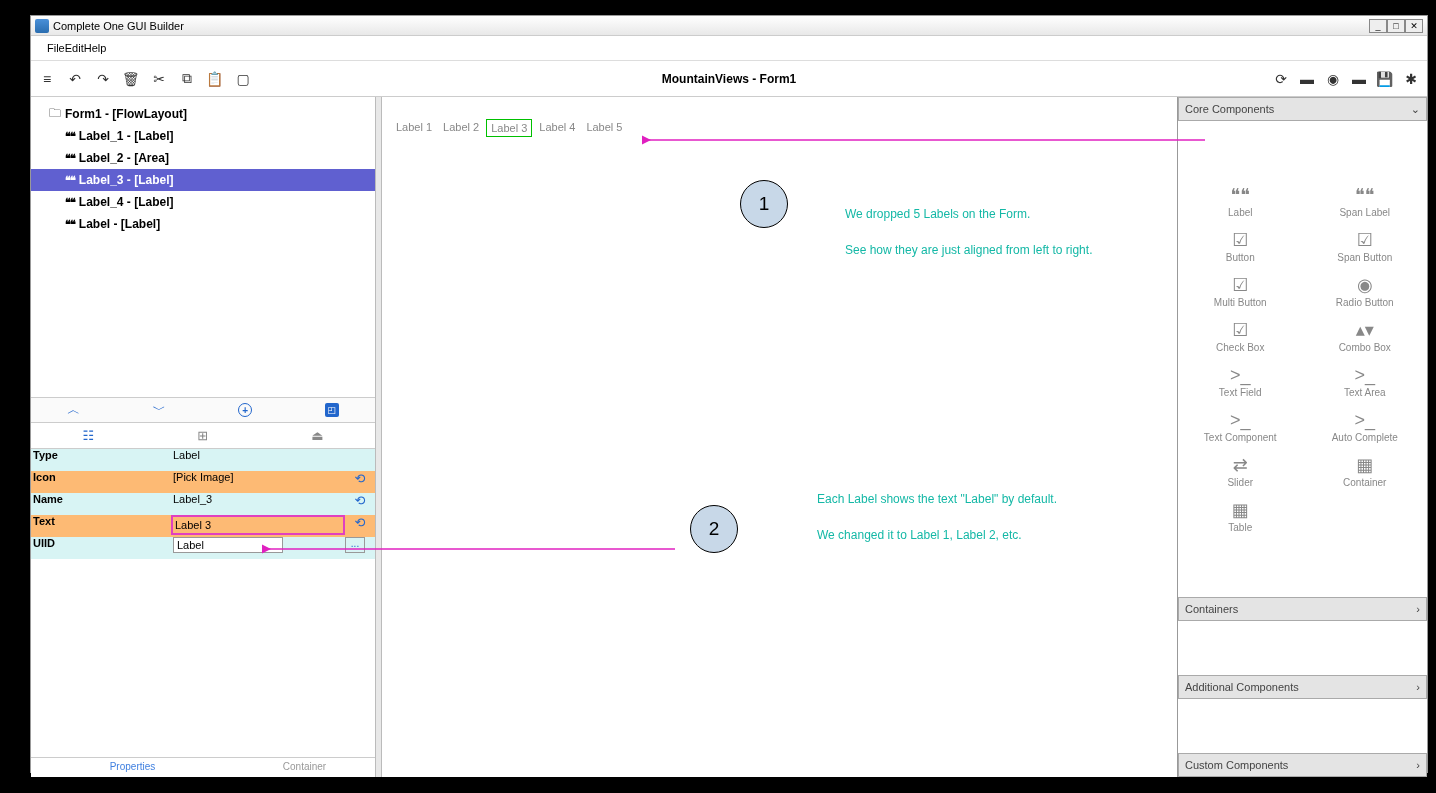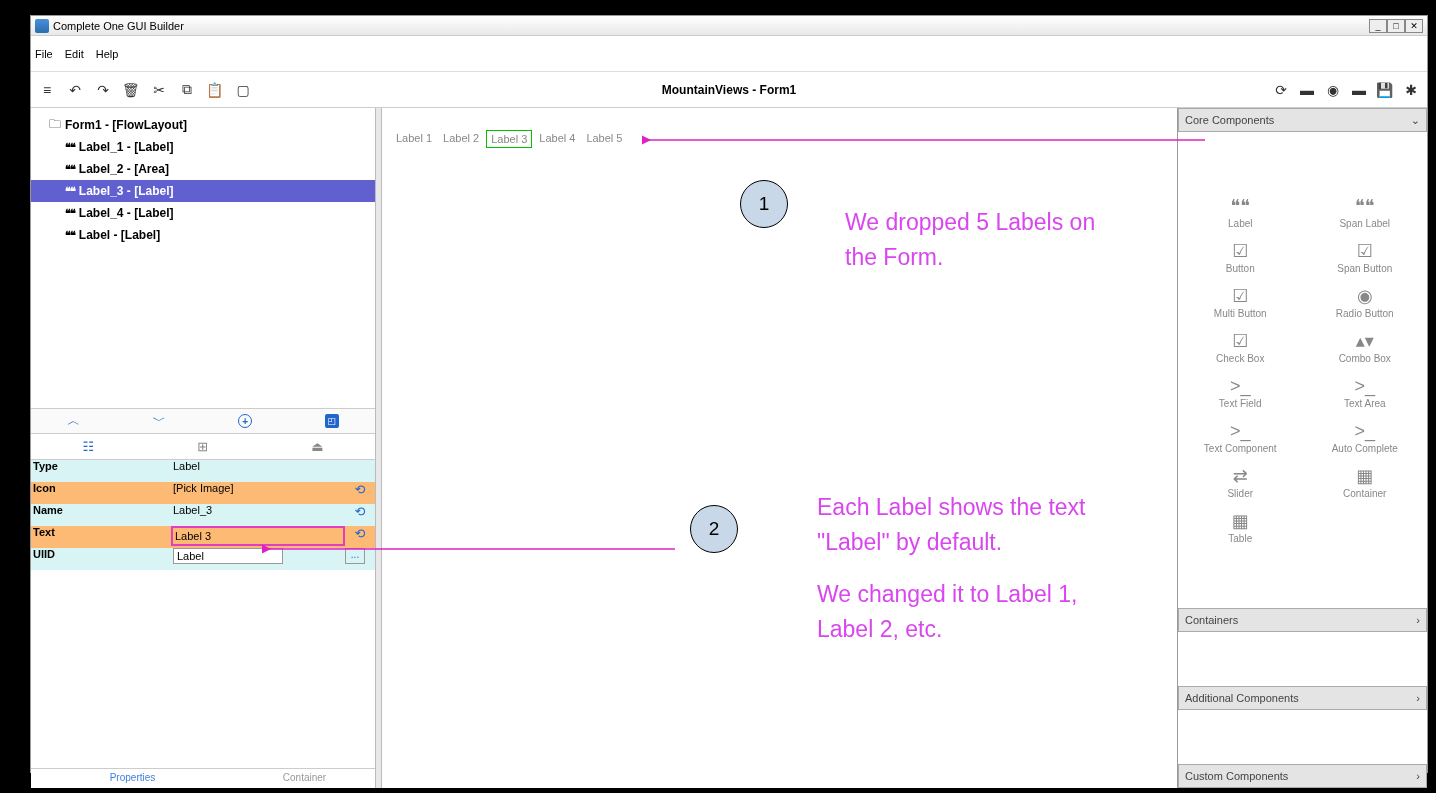--- a/index.html
+++ b/index.html
@@ -3,21 +3,21 @@
 <meta charset="utf-8">
 <style>
 * { box-sizing: border-box; margin: 0; padding: 0; font-family: Arial, sans-serif; }
 body { background: #000; width: 1436px; height: 793px; overflow: hidden; position: relative; }
 .app-window { position: absolute; left: 30px; top: 15px; width: 1398px; height: 758px; background: #fff; border: 1px solid #999; }
 .titlebar { height: 20px; background: linear-gradient(#fff,#e8e8e8); border-bottom: 1px solid #ccc; display: flex; align-items: center; padding: 0 4px; font-size: 11px; }
 .titlebar .java-icon { width: 14px; height: 14px; margin-right: 4px; background: linear-gradient(#4a90d9,#2a6db0); border-radius: 2px; }
 .title-text { flex: 1; }
 .win-controls { display: flex; gap: 0; }
 .win-btn { width: 18px; height: 14px; border: 1px solid #888; background: #eee; font-size: 9px; display: flex; align-items: center; justify-content: center; cursor: pointer; }
-.menubar { height: 36px; display: flex; align-items: center; padding: 0 4px; font-size: 11px; border-bottom: 1px solid #ddd; gap: 12px; }
+.menubar { height: 25px; display: flex; align-items: center; padding: 0 16px; font-size: 11px; border-bottom: 1px solid #ddd; }
 .menubar span { cursor: pointer; }
 .toolbar { height: 36px; display: flex; align-items: center; padding: 0 8px; border-bottom: 1px solid #ccc; position: relative; background:#fff;}
 .tb-left { display: flex; align-items: center; gap: 12px; }
 .tb-icon { width: 16px; height: 16px; display: flex; align-items: center; justify-content: center; color: #333; cursor: pointer; font-size: 14px; }
 .tb-center { position: absolute; left: 50%; transform: translateX(-50%); font-size: 12px; font-weight: bold; }
 .tb-right { margin-left: auto; display: flex; gap: 10px; }
 .main { display: flex; height: calc(100% - 76px); }
 .left-panel { width: 345px; border-right: 1px solid #bbb; display: flex; flex-direction: column; background:#fff; }
 .split-bar { width: 6px; background: #e8e8e8; border-right: 1px solid #bbb; cursor: ew-resize; }
 .tree { flex: 0 0 auto; height: 300px; overflow: auto; font-size: 12px; padding-top: 6px; }
@@ -49,21 +49,21 @@
 .canvas { flex: 1; background: #fff; position: relative; }
 .canvas-labels { position: absolute; top: 22px; left: 10px; display: flex; gap: 3px; font-size: 11px; color: #888; }
 .canvas-label { padding: 2px 4px; cursor: pointer; }
 .canvas-label.selected { border: 1.5px solid #00c000; }
 .right-panel { width: 250px; border-left: 1px solid #999; display: flex; flex-direction: column; font-size: 11px; background:#fff;justify-content:space-between;}
 .cat-header { background: #e4e4e4; border: 1px solid #aaa; height: 24px; display: flex; align-items: center; padding: 0 6px; font-weight: normal; cursor: pointer; justify-content:space-between; color:#444;}
 .components-grid { display: grid; grid-template-columns: 1fr 1fr; gap: 0; padding: 4px 0; }
 .comp-item { display: flex; flex-direction: column; align-items: center; padding: 6px 2px; cursor: pointer; color: #888; }
 .comp-icon { font-size: 18px; height: 20px; display: flex; align-items: center; justify-content: center; }
 .comp-label { font-size: 10px; margin-top: 2px; text-align:center; }
-.annotation { position: absolute; font-family: Arial; font-size: 23px; line-height: 1.5; color: #d946ef; z-index: 100; pointer-events:none;}
+.annotation { position: absolute; font-family: Arial; font-size: 12px; line-height: 1.5; color: #14b8a6; z-index: 100; pointer-events:none;}
 .circle-num { width: 48px; height: 48px; border-radius: 50%; background: #c8d8e8; border: 1.5px solid #000; display: flex; align-items: center; justify-content: center; font-size: 19px; position: absolute; pointer-events:none;}
 svg.arrow { position: absolute; z-index: 99; pointer-events:none;}
 </style>
 </head>
 <body>
 
 <div class="app-window">
   <div class="titlebar">
     <div class="java-icon"></div>
     <span class="title-text">Complete One GUI Builder</span>
@@ -266,20 +266,21 @@
       </div>
   </div>
 </div>
 
 <div class="circle-num" style="left:740px; top:180px;">
     <span>1</span>
   </div>
 <div class="annotation" style="left:845px; top:205px; width:280px;">
   <div>We dropped 5 Labels on the Form.</div>
   <div style="height:18px;"></div>
+  <div>See how they are just aligned from left to right.</div>
 </div>
 
 <div class="circle-num" style="left:690px; top:505px;">
     <span>2</span>
   </div>
 <div class="annotation" style="left:810px; top:490px; width:300px;margin-left:7px;">
   <div>Each Label shows the text "Label" by default.</div>
   <div style="height:18px;"></div>
   <div>We changed it to Label 1, Label 2, etc.</div>
 </div>

